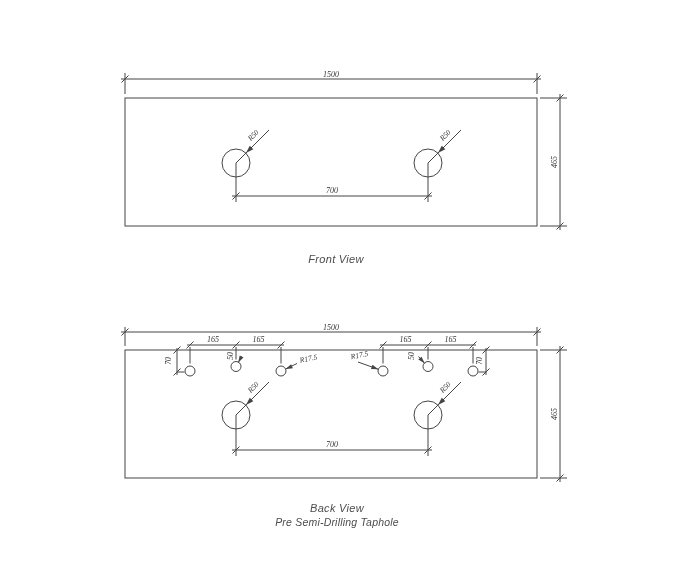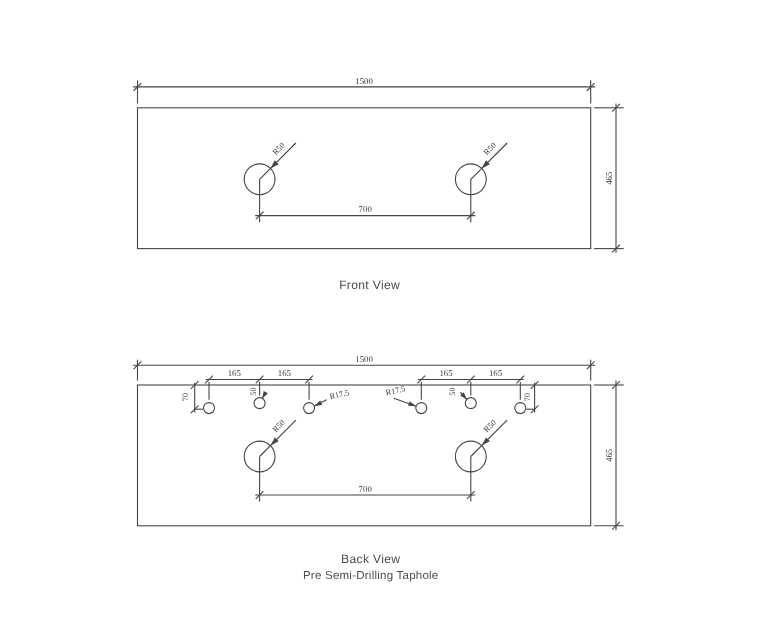--- a/index.html
+++ b/index.html
@@ -2,20 +2,21 @@
 <html><head>
 <meta charset="utf-8">
 <style>
   html,body { margin:0; padding:0; background:#ffffff; }
   .canvas {
     position:relative;
     width:700px; height:578px;
     background:#ffffff;
     font-family:"Liberation Sans", sans-serif;
     overflow:hidden;
+    font-style:italic;
   }
   svg { display:block; }
   .stroke { stroke:#454545; stroke-width:1; fill:none; }
   .tick  { stroke:#454545; stroke-width:1; }
   .arrow { fill:#454545; stroke:none; }
   text { fill:#353535; }
   .dim {
     font-family:"Liberation Serif", serif;
     font-size:8px;
     text-anchor:middle;

